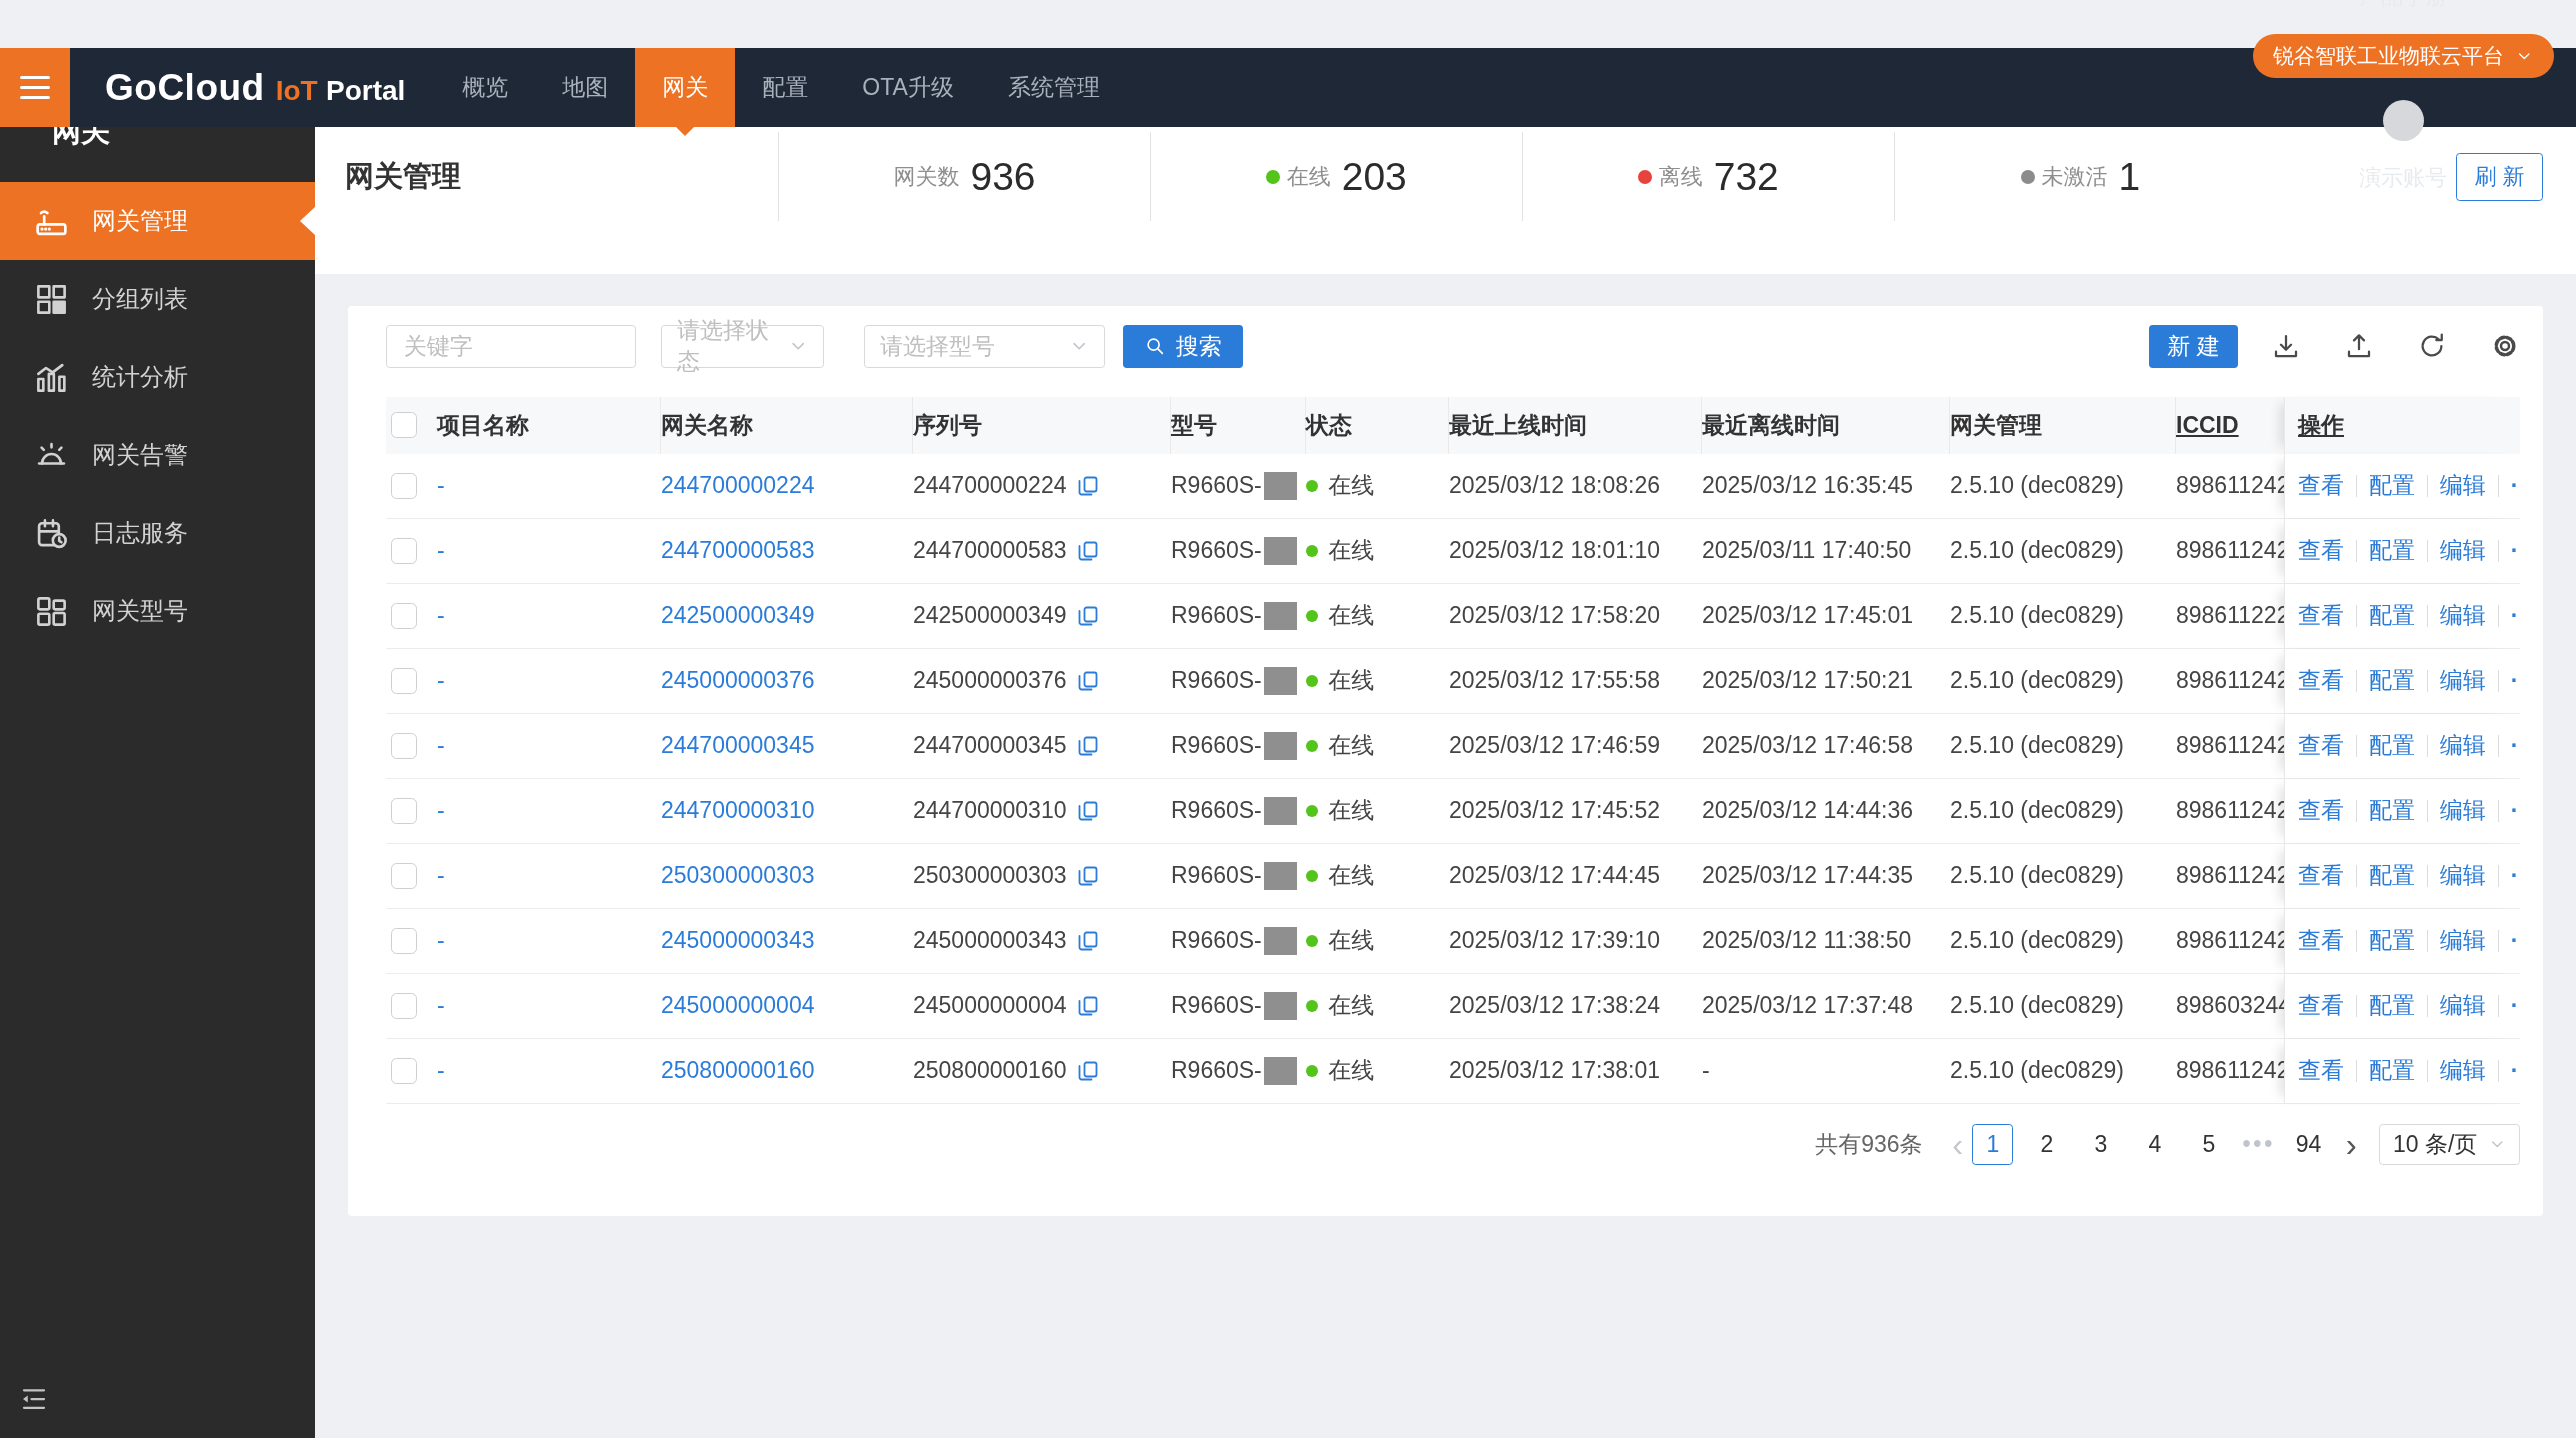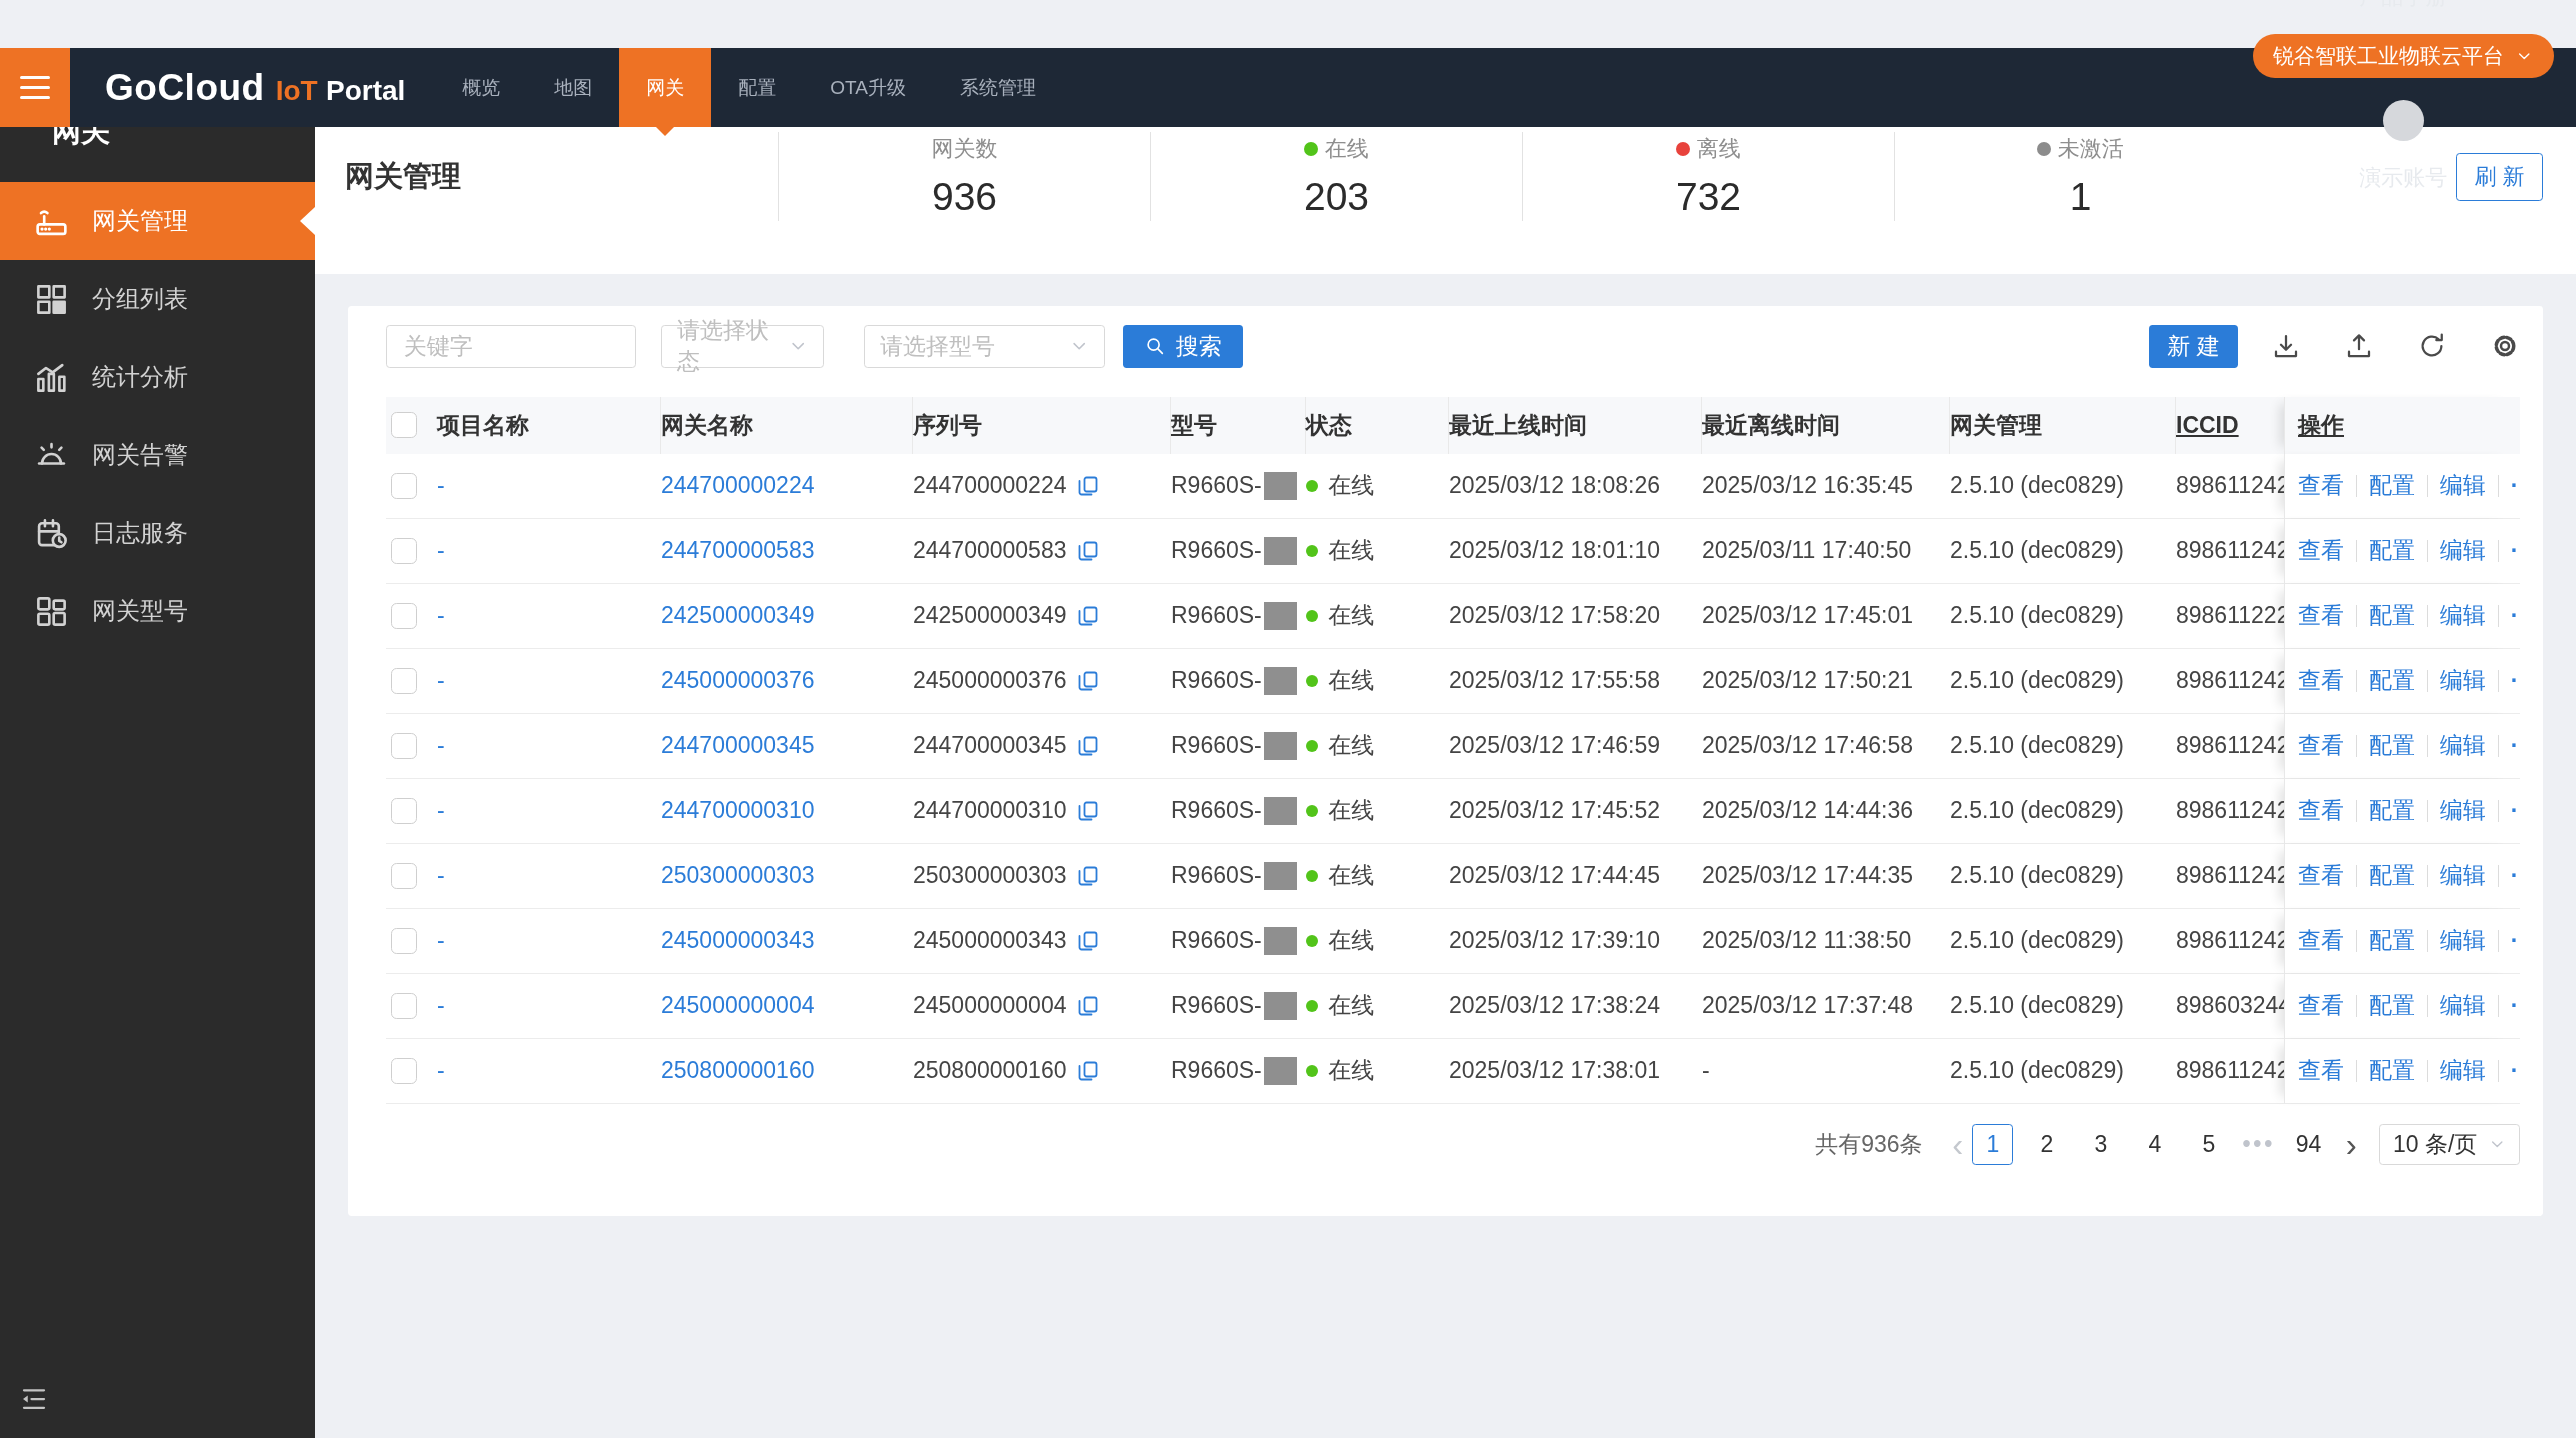--- a/index.html
+++ b/index.html
@@ -15,21 +15,21 @@
 
   
   .topbar { position:absolute; top:0; left:0; width:2576px; height:79px; background:#1e2836; display:flex; align-items:center; z-index:40;margin-top:48px; }
   .burger { width:70px; height:79px; background:#ee7224; display:flex; flex-direction:column; justify-content:center; align-items:center; gap:7.4px; cursor:pointer; flex:none; }
   .burger i { width:30px; height:2.8px; background:#fff; border-radius:1.9px; }
   .logo { display:flex; align-items:baseline; margin-left:35px; white-space:nowrap; flex:none; }
   .logo .l1 { color:#fff; font-size:37px; font-weight:bold; letter-spacing:0.5px; }
   .logo .l2 { color:#ee7224; font-size:28px; font-weight:bold; margin-left:11px; }
   .logo .l3 { color:#fff; font-size:28px; font-weight:bold; margin-left:8.3px; }
   .top-nav { display:flex; align-items:stretch; height:79px; margin-left:30px; }
-  .nav-item { position:relative; display:flex; align-items:center; padding:0 27px; color:#a9b1bd; font-size:19px; cursor:pointer;justify-content:flex-end; }
+  .nav-item { position:relative; display:flex; align-items:center; padding:0 27px; color:#a9b1bd; font-size:23px; cursor:pointer;justify-content:flex-end; }
   .nav-item.active { background:#ee7224; color:#fff; }
   .nav-item.active::after { content:""; position:absolute; left:50%; bottom:-9.3px; transform:translateX(-50%); width:0; height:0; border:10.2px solid transparent; border-top:10.2px solid #ee7224; border-bottom:none; }
   .topbar-right { margin-left:auto; display:flex; align-items:center; gap:22px; padding-right:22px;flex-direction:column; }
   .manual-link { color:#e7eaee; font-size:22px; cursor:pointer; white-space:nowrap; }
   .pill { background:#ee7224; color:#fff; height:44px; border-radius:23px; display:flex; align-items:center; gap:11px; padding:0 20.4px; font-size:21px; cursor:pointer; white-space:nowrap; }
   .pill .chev { width:18.5px; height:18.5px; }
   .avatar { width:41px; height:41px; border-radius:50%; background:#d6d8dc; flex:none; cursor:pointer; }
   .account-name { color:#e7eaee; font-size:22px; white-space:nowrap; }
 
   
@@ -40,21 +40,21 @@
   .side-item .icon svg { width:35px; height:35px; }
   .side-item.active { background:#ee7224; color:#fff; }
   .side-item.active::after { content:""; position:absolute; right:0; top:50%; transform:translateY(-50%); width:0; height:0; border:14px solid transparent; border-right:15px solid #ffffff; border-left:none; }
   .collapse-btn { position:absolute; left:18.5px; bottom:24px; color:#c3c3c3; cursor:pointer; }
   .collapse-btn svg { width:30px; height:30px; }
 
   
   .main { position:absolute; left:315px; top:79px; right:0; bottom:0; }
   .page-header { height:195px; background:#fff; display:flex; align-items:center; }
   .page-title { font-size:29px; font-weight:bold; color:#333; margin-left:30px; width:433px; flex:none; }
-  .stat { width:372px; height:89px; border-left:0.9px solid #e2e2e2; display:flex; flex-direction:column; align-items:center; justify-content:center; gap:11px; flex:none; }
+  .stat { width:372px; height:89px; border-left:0.9px solid #e2e2e2; display:flex; align-items:center; justify-content:center; gap:11px; flex:none; }
   .stat-label { font-size:22px; color:#8e8e8e; display:flex; align-items:center; gap:6.5px; }
   .stat-dot { width:14px; height:14px; border-radius:50%; flex:none; }
   .stat-value { font-size:39px; color:#2b2b2b; }
   .refresh-btn { margin-left:auto; margin-right:33px; width:87px; height:48px; background:#fff; border:0.9px solid #2b7cd8; border-radius:3.7px; color:#2b7cd8; font-size:22px; cursor:pointer; font-family:inherit; }
 
   
   .card { position:absolute; left:33px; right:33px; top:227px; height:910px; background:#fff; border-radius:3.7px; padding:18.5px 23px 0 38px; }
 
   .filter-row { display:flex; align-items:center; height:43px; margin-bottom:29px; }
   .text-input { width:250px; height:43px; border:0.9px solid #d9d9d9; border-radius:3.7px; padding:0 16.7px; font-size:23px; color:#333; font-family:inherit; outline:none; }

